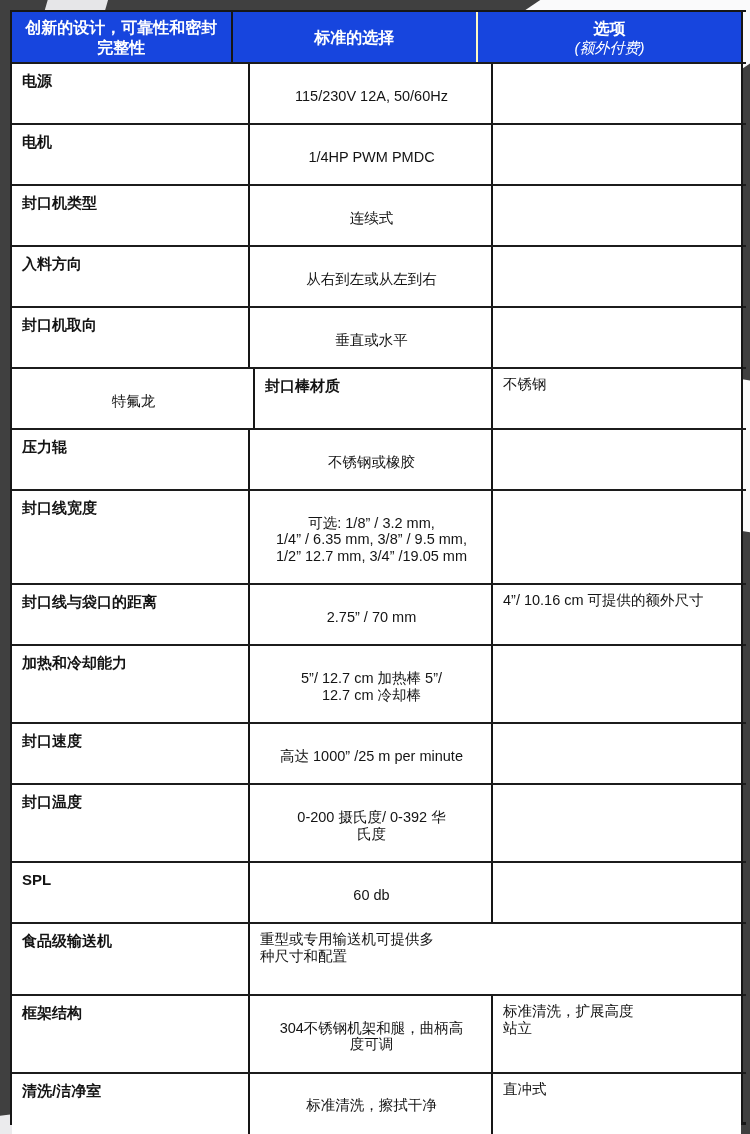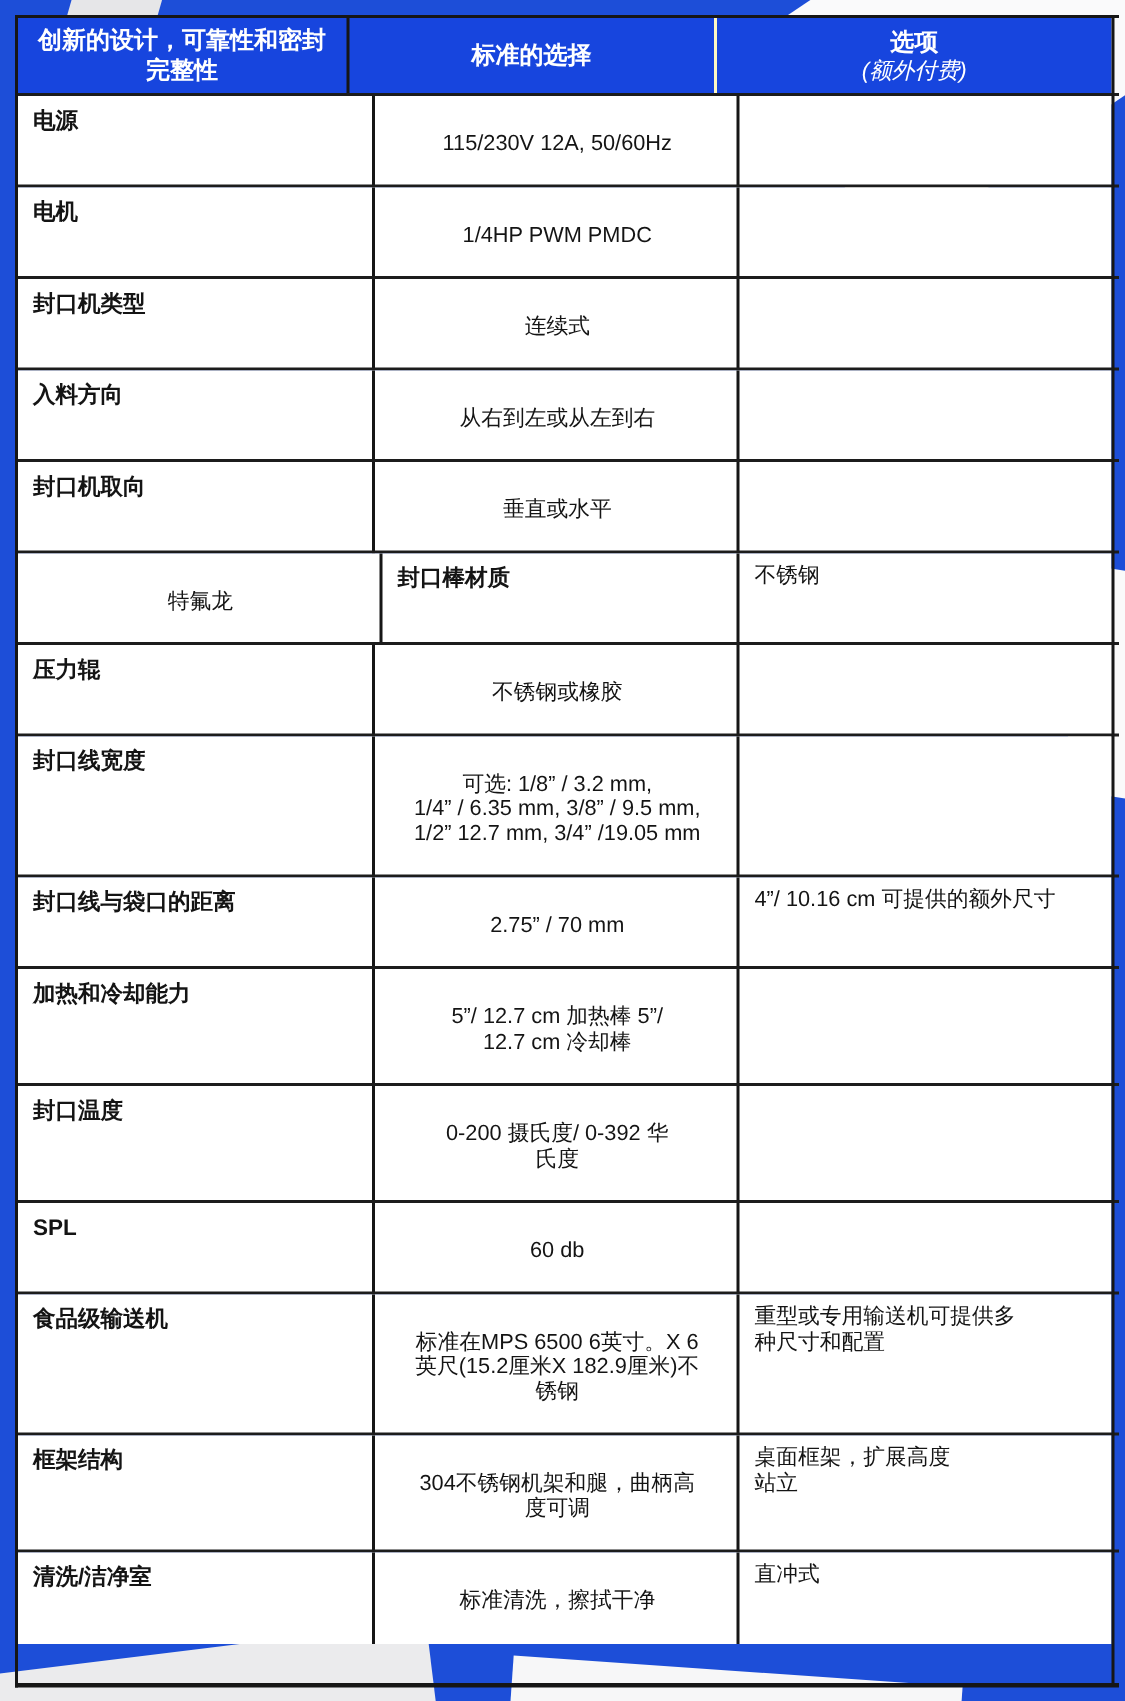--- a/index.html
+++ b/index.html
@@ -1,19 +1,19 @@
 <!DOCTYPE html>
 <html><head>
 <meta charset="utf-8">
 <style>
   * { margin:0; padding:0; box-sizing:border-box; }
   html,body { width:750px; height:1134px; }
   body { font-family:"Liberation Sans","DejaVu Sans",sans-serif; color:#141414; }
 
-  .page { position:relative; width:750px; height:1134px; background:#1d4ed8; overflow:hidden; }
+  .page { position:relative; width:750px; height:1134px; background:#404040; overflow:hidden; }
 
   
   .deco { position:absolute; z-index:0; }
   .deco-tl { left:46px; top:-38px; width:58px; height:96px; background:#e6e6e8; transform:rotate(16deg); }
   .deco-tr { right:-70px; top:-70px; width:300px; height:170px; background:#fafafb; transform:rotate(-34deg); }
   .deco-rm { right:-14px; top:380px; width:46px; height:150px; background:#fafafa; transform:rotate(9deg); }
   .deco-bl { left:-30px; bottom:-46px; width:320px; height:80px; background:#ebebed; transform:rotate(-7deg); }
   .deco-bm { left:340px; bottom:-40px; width:300px; height:60px; background:#f7f7f8; transform:rotate(4deg); }
 
   .table-wrap { position:absolute; z-index:1; left:10px; top:10px; width:736px; height:1115px;
@@ -149,56 +149,58 @@
 
   <div class="trow">
     <div class="td c1">加热和冷却能力</div>
     <div class="td c2">
       <div class="std-text">5”/ 12.7 cm 加热棒 5”/
 12.7 cm 冷却棒</div>
     </div>
     <div class="td c3"></div>
   </div>
 
+  <div class="trow">
+    <div class="td c1">封口速度</div>
+    <div class="td c2">
+      <div class="std-text">高达 1000” /25 m per minute</div>
+    </div>
+    <div class="td c3"></div>
+  </div>
 
   <div class="trow">
     <div class="td c1">封口温度</div>
     <div class="td c2">
       <div class="std-text">0-200 摄氏度/ 0-392 华
 氏度</div>
     </div>
     <div class="td c3"></div>
   </div>
 
   <div class="trow">
     <div class="td c1">SPL</div>
     <div class="td c2">
       <div class="std-text">60 db</div>
     </div>
     <div class="td c3"></div>
   </div>
 
   <div class="trow">
     <div class="td c1">食品级输送机</div>
-    <div class="td c2">
-      <div class="std-text">标准在MPS 6500 6英寸。X 6
-英尺(15.2厘米X 182.9厘米)不
-锈钢</div>
-    </div>
     <div class="td c3">重型或专用输送机可提供多
 种尺寸和配置</div>
   </div>
 
   <div class="trow">
     <div class="td c1">框架结构</div>
     <div class="td c2">
       <div class="std-text">304不锈钢机架和腿，曲柄高
 度可调</div>
     </div>
-    <div class="td c3">桌面框架，扩展高度
+    <div class="td c3">标准清洗，扩展高度
 站立</div>
   </div>
 
   <div class="trow">
     <div class="td c1">清洗/洁净室</div>
     <div class="td c2">
       <div class="std-text">标准清洗，擦拭干净</div>
     </div>
     <div class="td c3">直冲式</div>
   </div>

